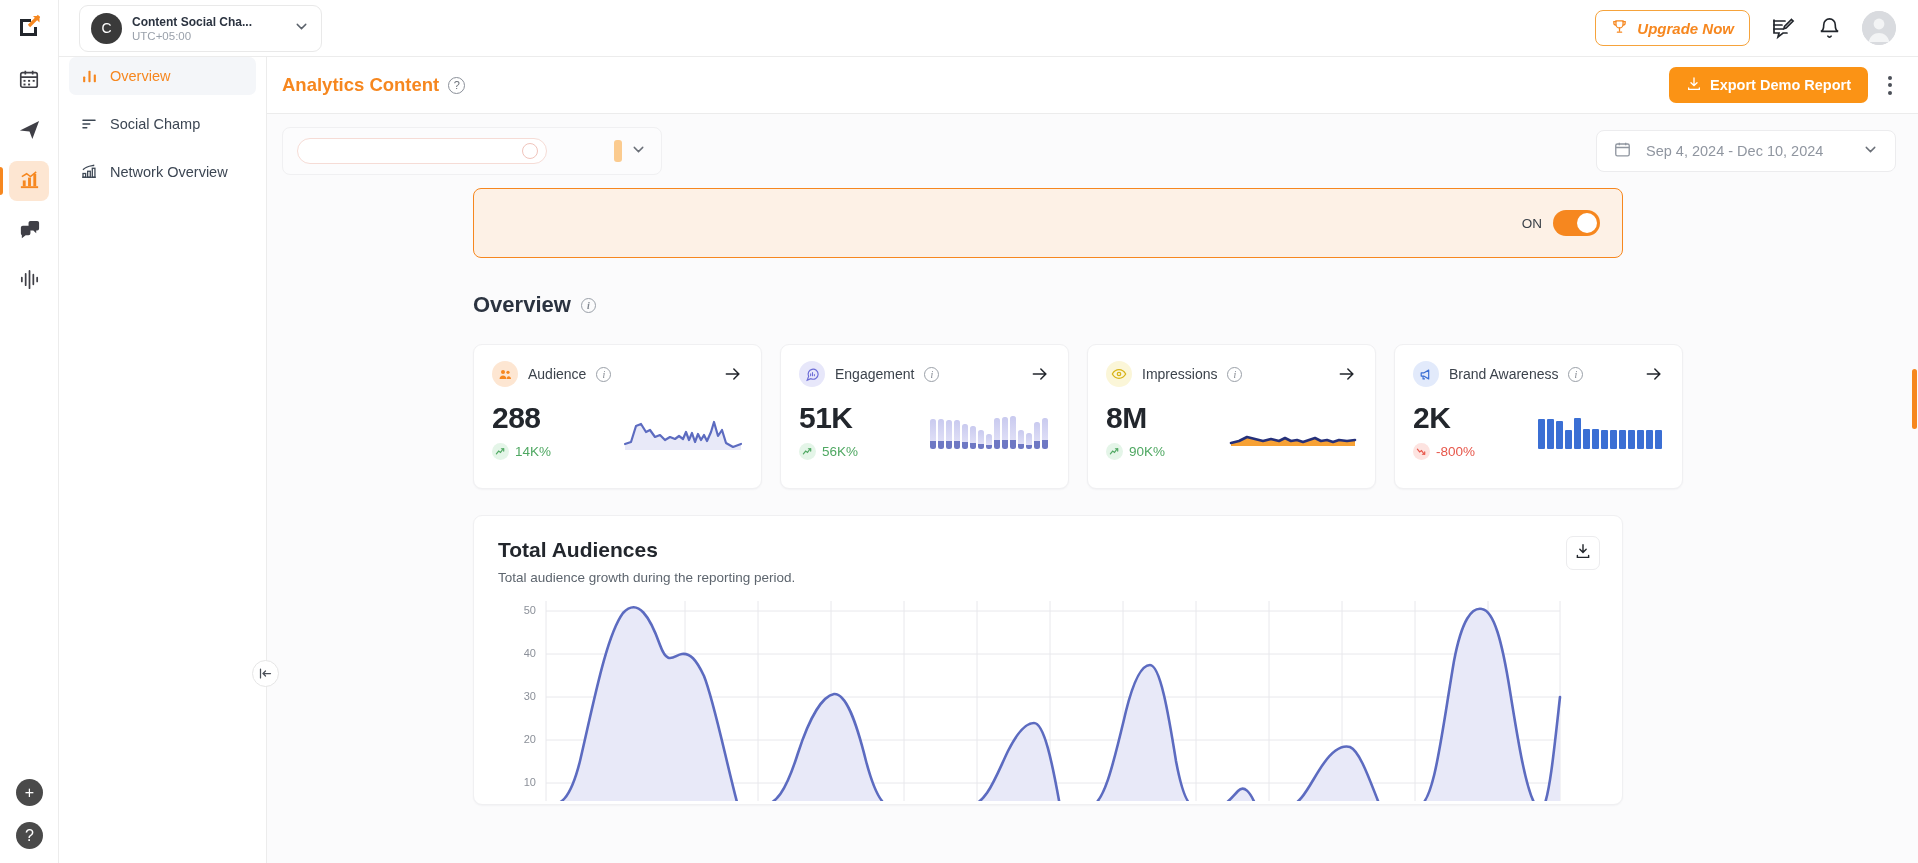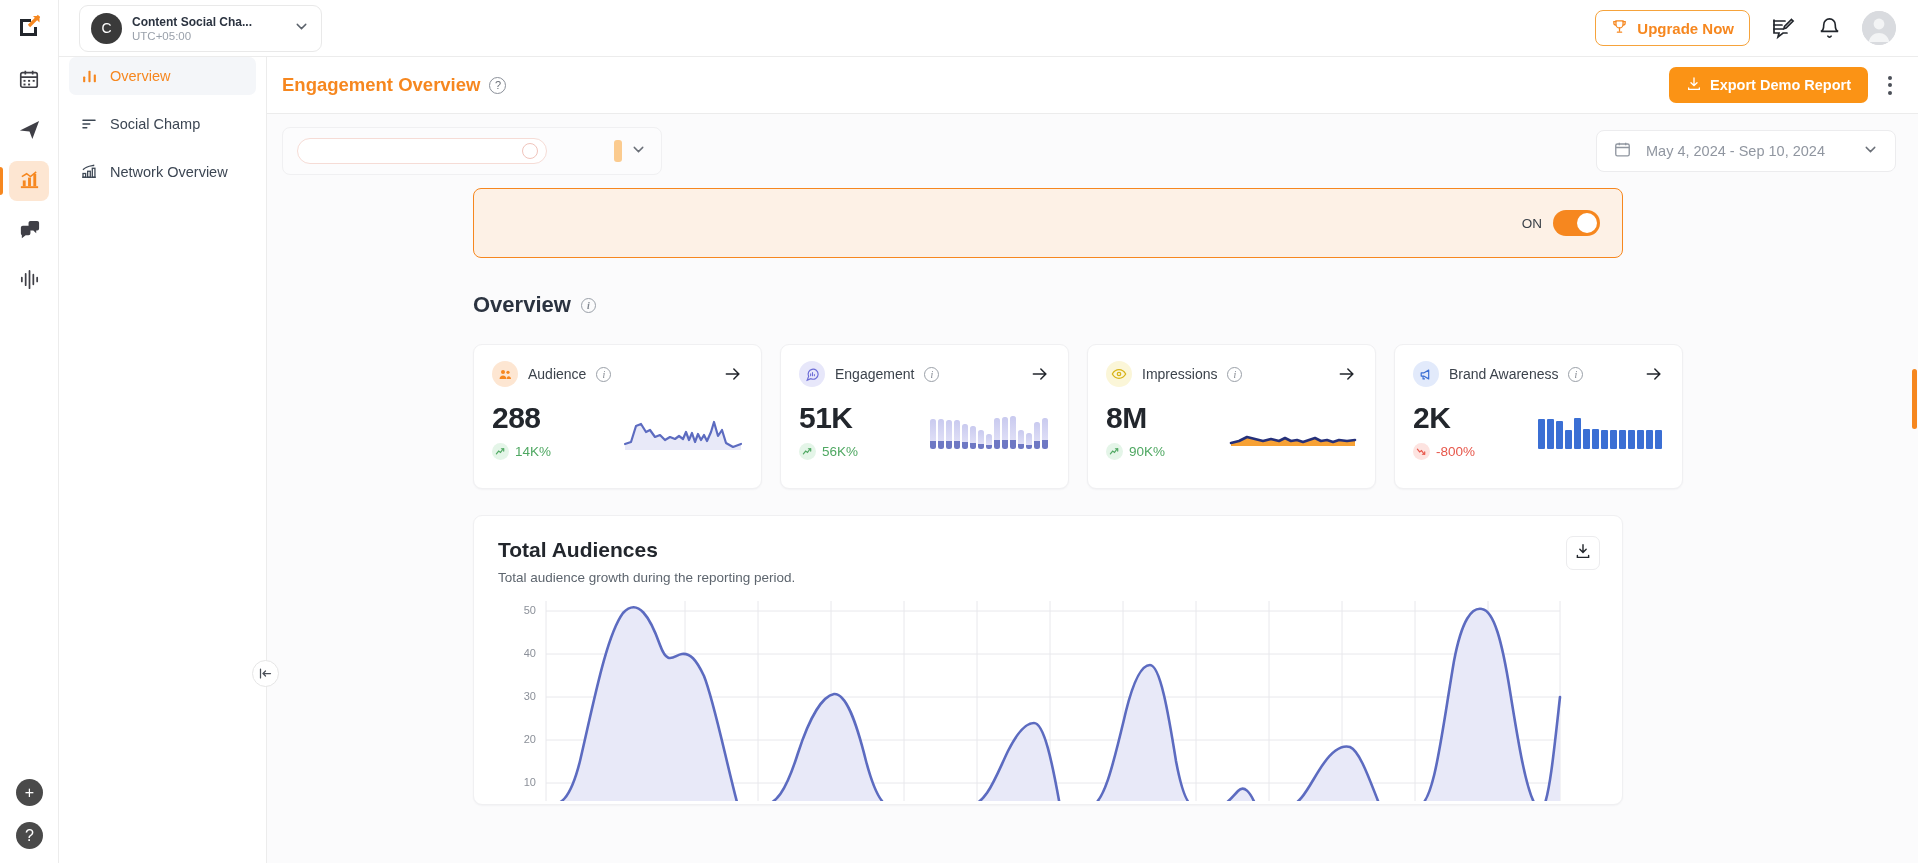--- a/index.html
+++ b/index.html
@@ -71,21 +71,21 @@
   }
   .ws-avatar {
     width: 31px; height: 31px; border-radius: 50%; background: #3a3a3a; color: #fff;
     display: flex; align-items: center; justify-content: center;
     font-size: 14px; flex: 0 0 31px;
   }
   .ws-text { flex: 1; min-width: 0; }
   .ws-name { font-size: 12px; color: #2b3340; font-weight: 700;
     overflow: hidden; text-overflow: ellipsis; white-space: nowrap; max-width: 150px; }
   .ws-tz { font-size: 11.5px; color: #9aa1ab; margin-top: 1px; }
-  .top-right { margin-left: auto; display: flex; align-items: center; gap: 20px; padding-right: 22px; }
+  .top-right { margin-left: auto; display: flex; align-items: center; gap: 20px; padding-right: 22px; font-style: italic; }
   .upgrade-btn {
     height: 36px; border: 1.5px solid #F6A33B; border-radius: 8px;
     color: #F6871F; background: #fff; font-size: 15px; font-weight: 700;
     display: flex; align-items: center; gap: 9px; padding: 0 15px; cursor: pointer;
   }
   .top-ico { width: 26px; height: 26px; display: flex; align-items: center; justify-content: center; cursor: pointer; color: #2b3340; }
   .avatar-top { width: 34px; height: 34px; border-radius: 50%; background: #d9dbdf;
     display: flex; align-items: center; justify-content: center; overflow: hidden; cursor: pointer; }
 
   
@@ -351,21 +351,21 @@
           <circle cx="17" cy="13" r="5.4" fill="#f3f4f5"></circle>
           <path d="M6.5 31c1.6-6 5.6-9 10.5-9s8.9 3 10.5 9z" fill="#f3f4f5"></path>
         </svg>
       </div>
     </div>
   </div>
 
   <div class="main">
 
     <div class="page-head">
-      <span class="page-title">Engagement Overview</span>
+      <span class="page-title">Analytics Content</span>
       <span class="circ-q">?</span>
       <button class="export-btn">
         <span>
           <svg width="16" height="16" viewBox="0 0 24 24" fill="none" stroke="#fff" stroke-width="2" stroke-linecap="round">
             <path d="M12 3v11M7.5 10l4.5 4.5 4.5-4.5M4 18v2h16v-2"></path>
           </svg>
         </span>
         <span>Export Demo Report</span>
       </button>
       <div class="kebab">
@@ -388,21 +388,21 @@
         </div>
       </div>
 
       <div class="date-picker">
         <span>
           <svg width="19" height="19" viewBox="0 0 24 24" fill="none" stroke="#9096a0" stroke-width="1.7">
             <rect x="3.5" y="5" width="17" height="15" rx="2"></rect>
               <path d="M3.5 9.5h17M8 3.5v3M16 3.5v3"></path>
           </svg>
         </span>
-        <span class="date-text">May 4, 2024 - Sep 10, 2024</span>
+        <span class="date-text">Sep 4, 2024 - Dec 10, 2024</span>
         <span>
           <svg width="17" height="17" viewBox="0 0 24 24" fill="none" stroke="#6b7078" stroke-width="2" stroke-linecap="round">
               <path d="M6 9l6 6 6-6"></path>
             </svg>
         </span>
       </div>
     </div>
 
     <div class="demo-banner">
       <div class="toggle-wrap">

